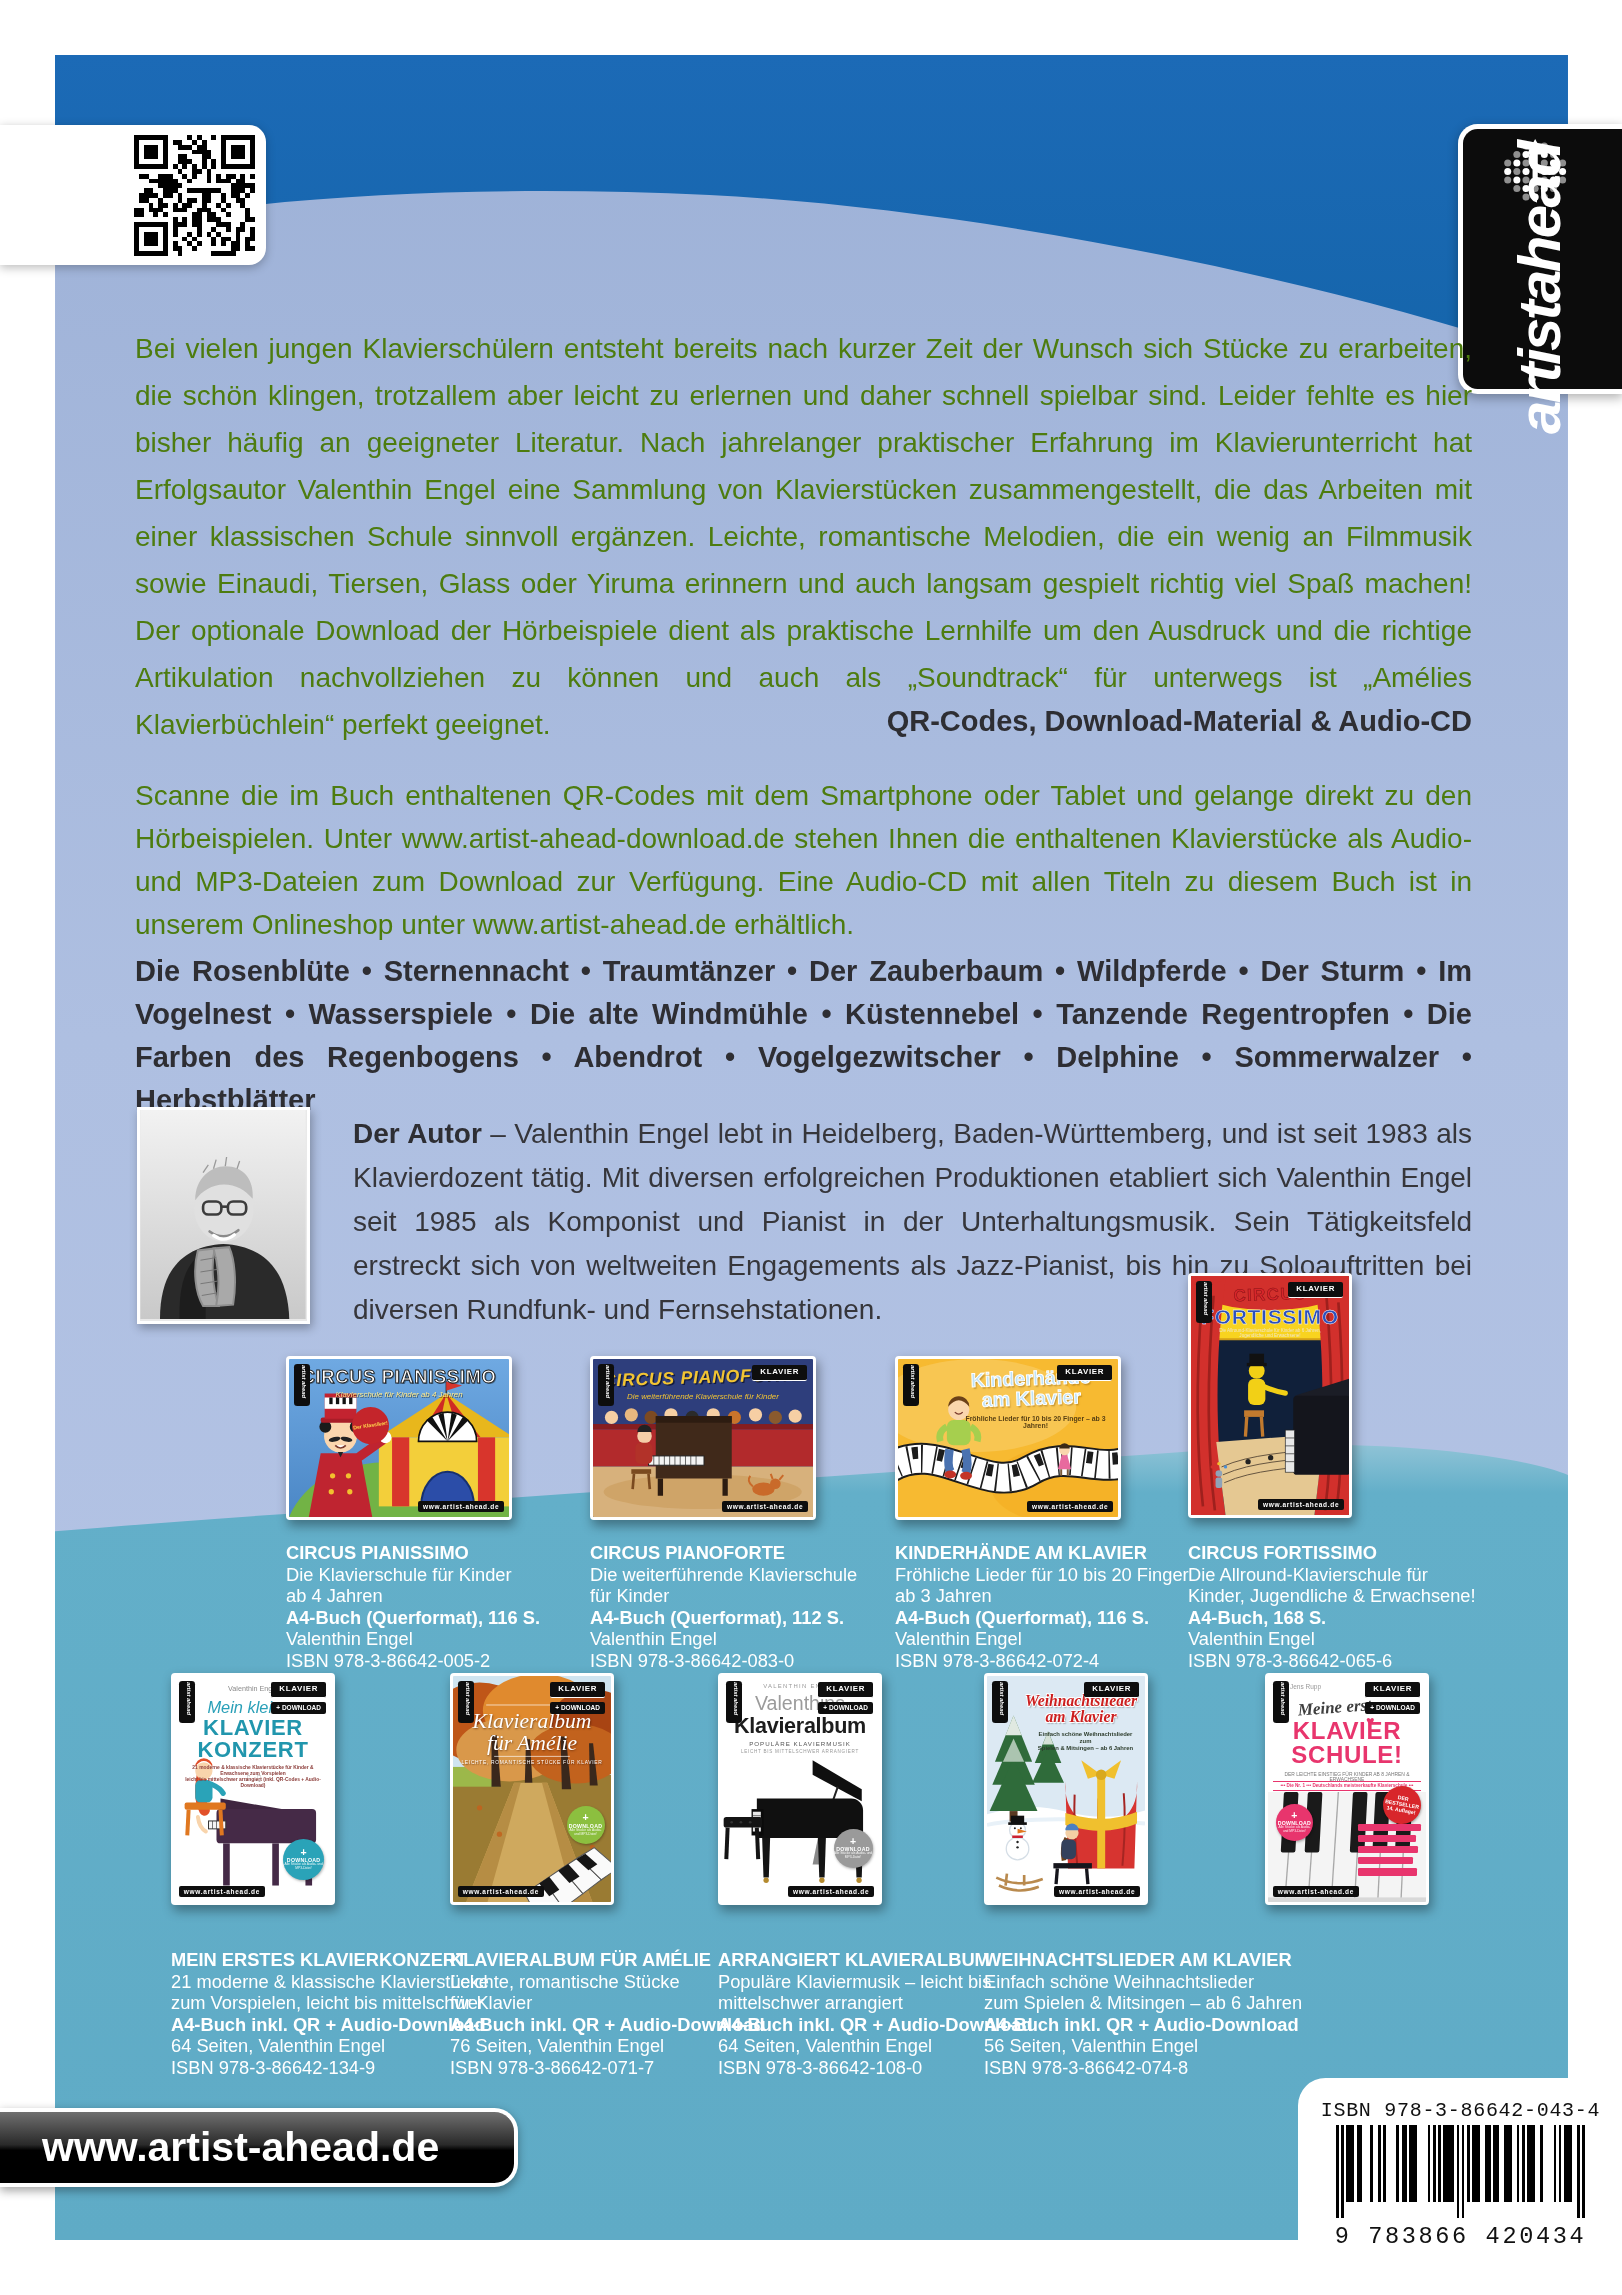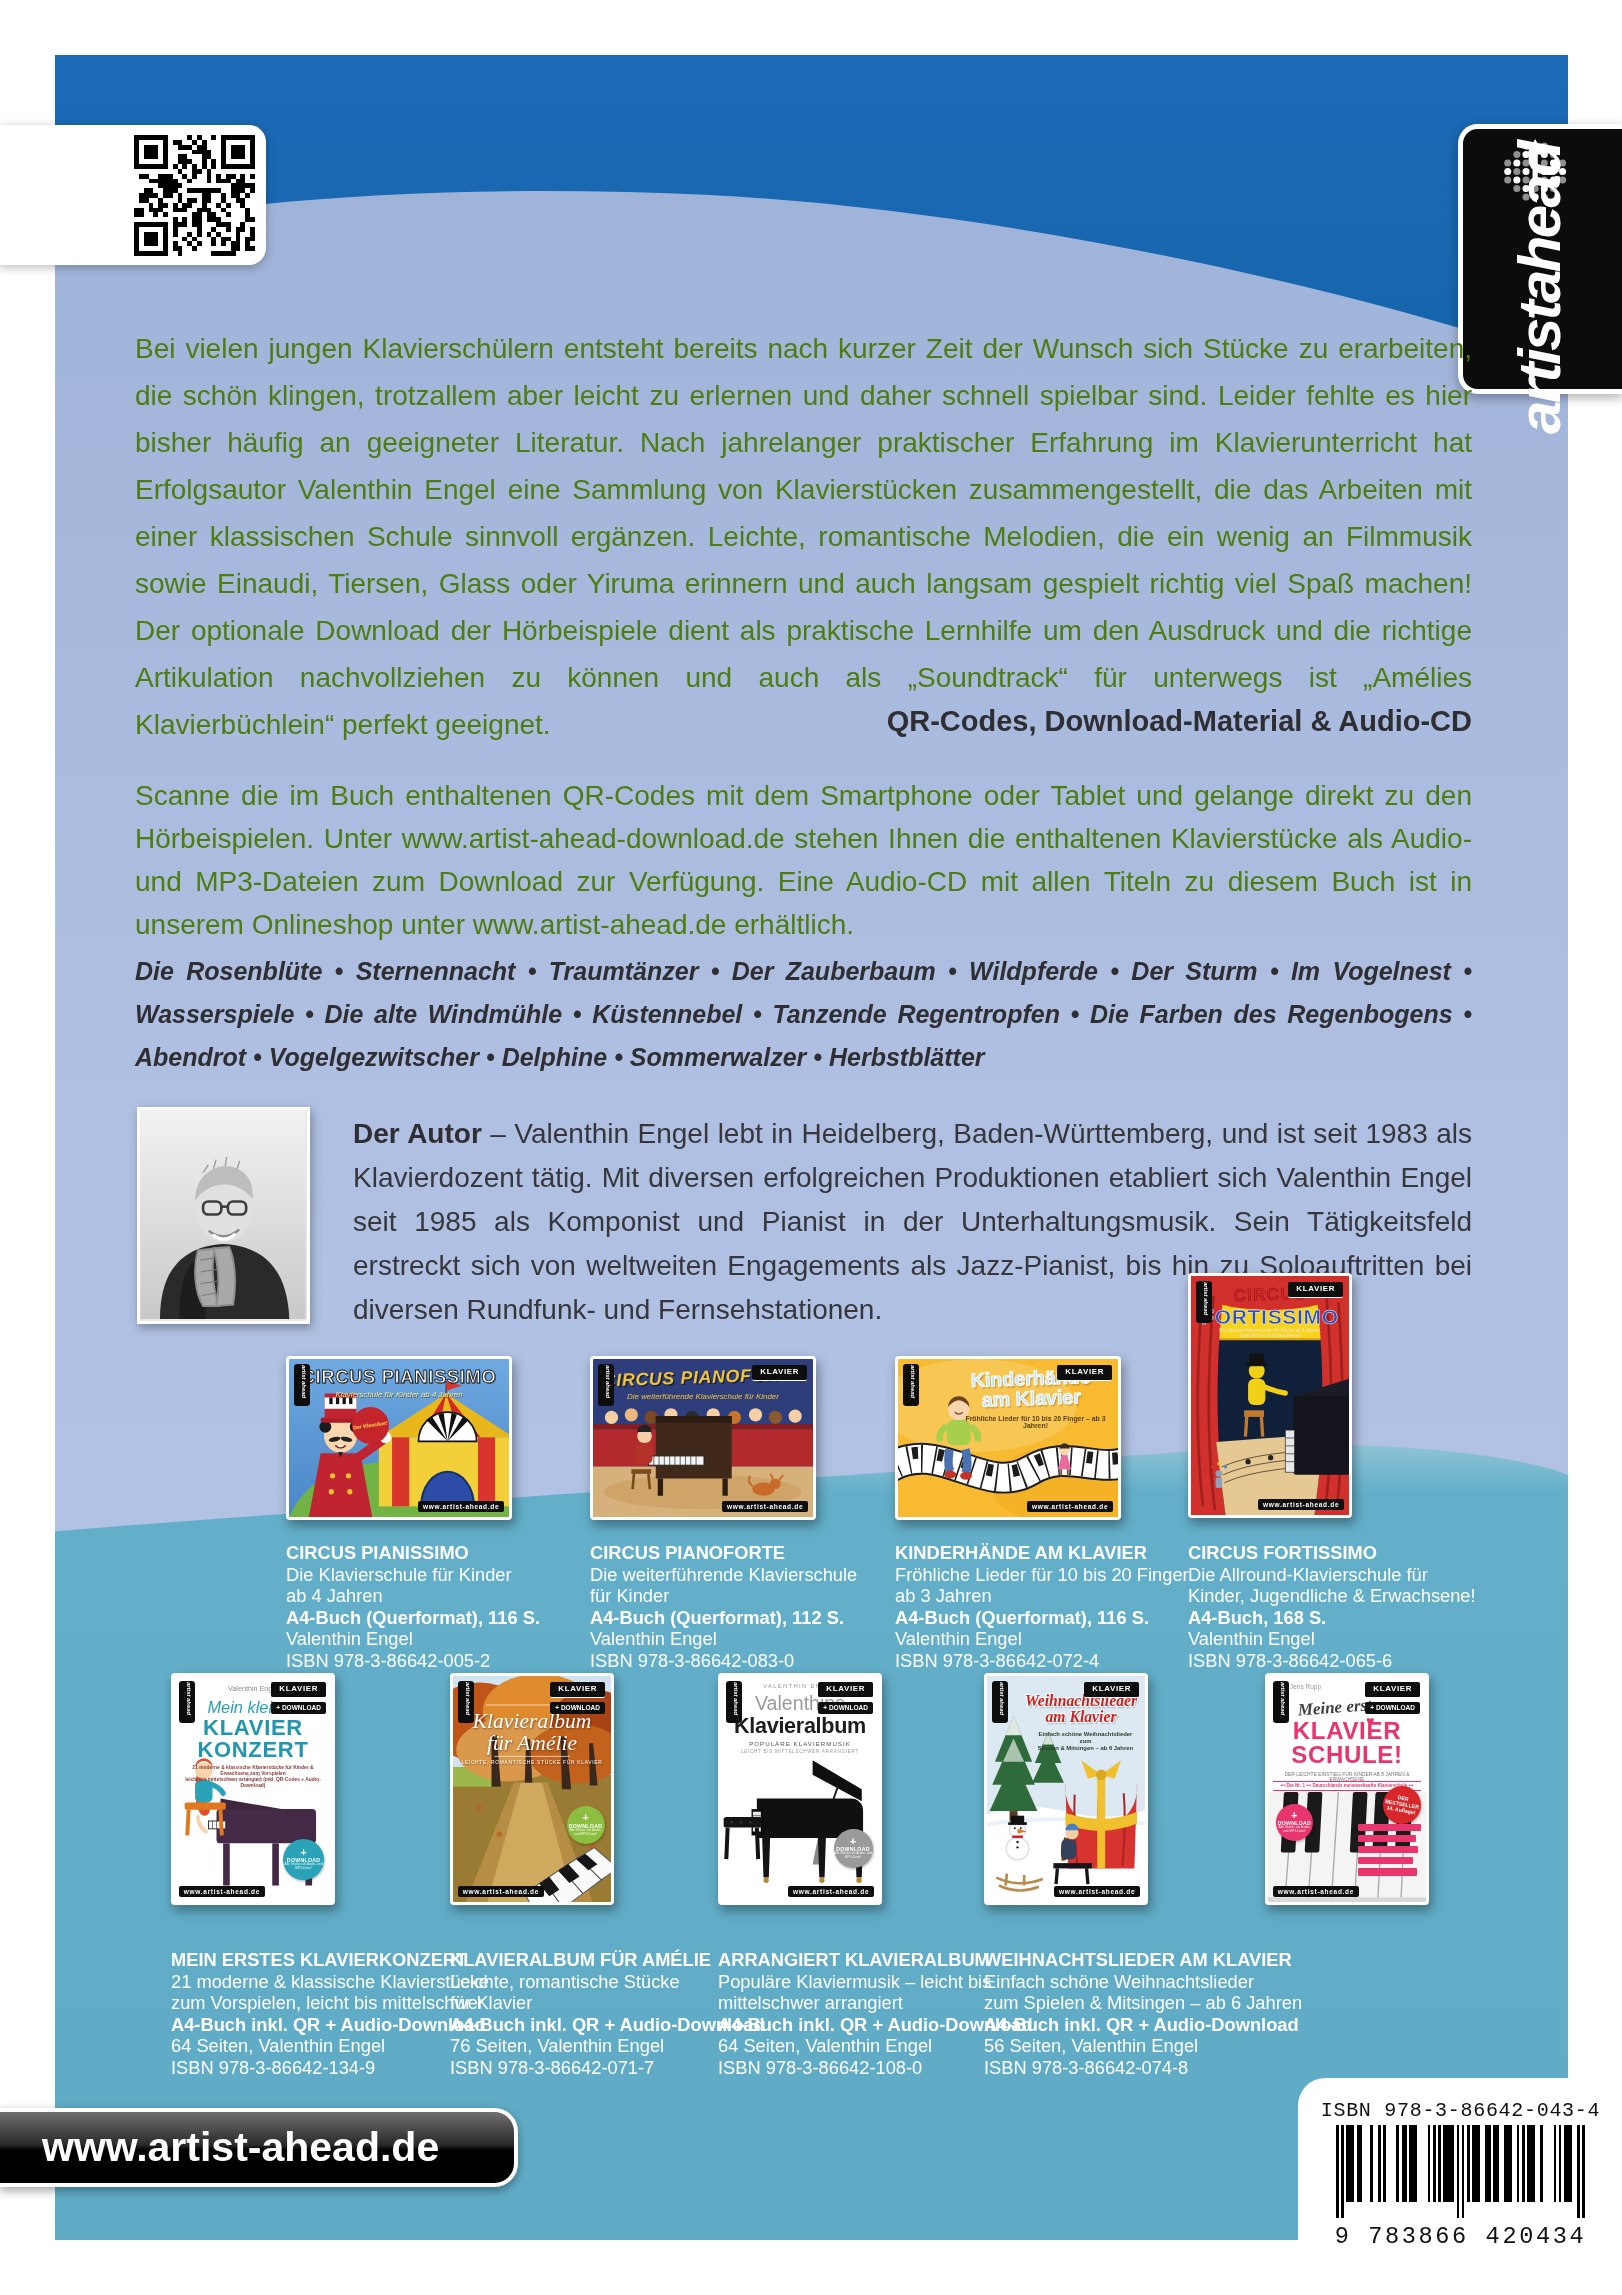--- a/index.html
+++ b/index.html
@@ -39,21 +39,21 @@
     letter-spacing:0.3px;
   }
 
   .body-text {
     position:absolute; left:135px; width:1337px; color:#4d7c0f;
     text-align:justify;
   }
   .p1 { top:325px;  font-size:28px; line-height:47px; }
   .h2 { top:705px; font-size:29px; font-weight:bold; color:#2e2e33; text-align:right;}
   .p2 { top:750px; font-size:28px; line-height:43px;margin-top:24px; }
-  .tracks { top:950px; font-size:25px; line-height:43px; font-weight:bold; color:#2e2e33;font-style:italic; }
+  .tracks { top:950px; font-size:29px; line-height:43px; font-weight:bold; color:#2e2e33; }
   .author-photo {
     position:absolute; left:137px; top:1107px; width:173px; height:217px;
     background:#e9e9e9; border:3.9px solid #fff; box-sizing:border-box;
     box-shadow:2px 3.9px 9.2px rgba(0,0,0,.3);
   }
   .author-text { position:absolute; left:353px; top:1112px; width:1119px;
     font-size:28px; line-height:44px; color:#36363b; text-align:justify; }
   .author-text strong { color:#2e2e33; }
 
   

